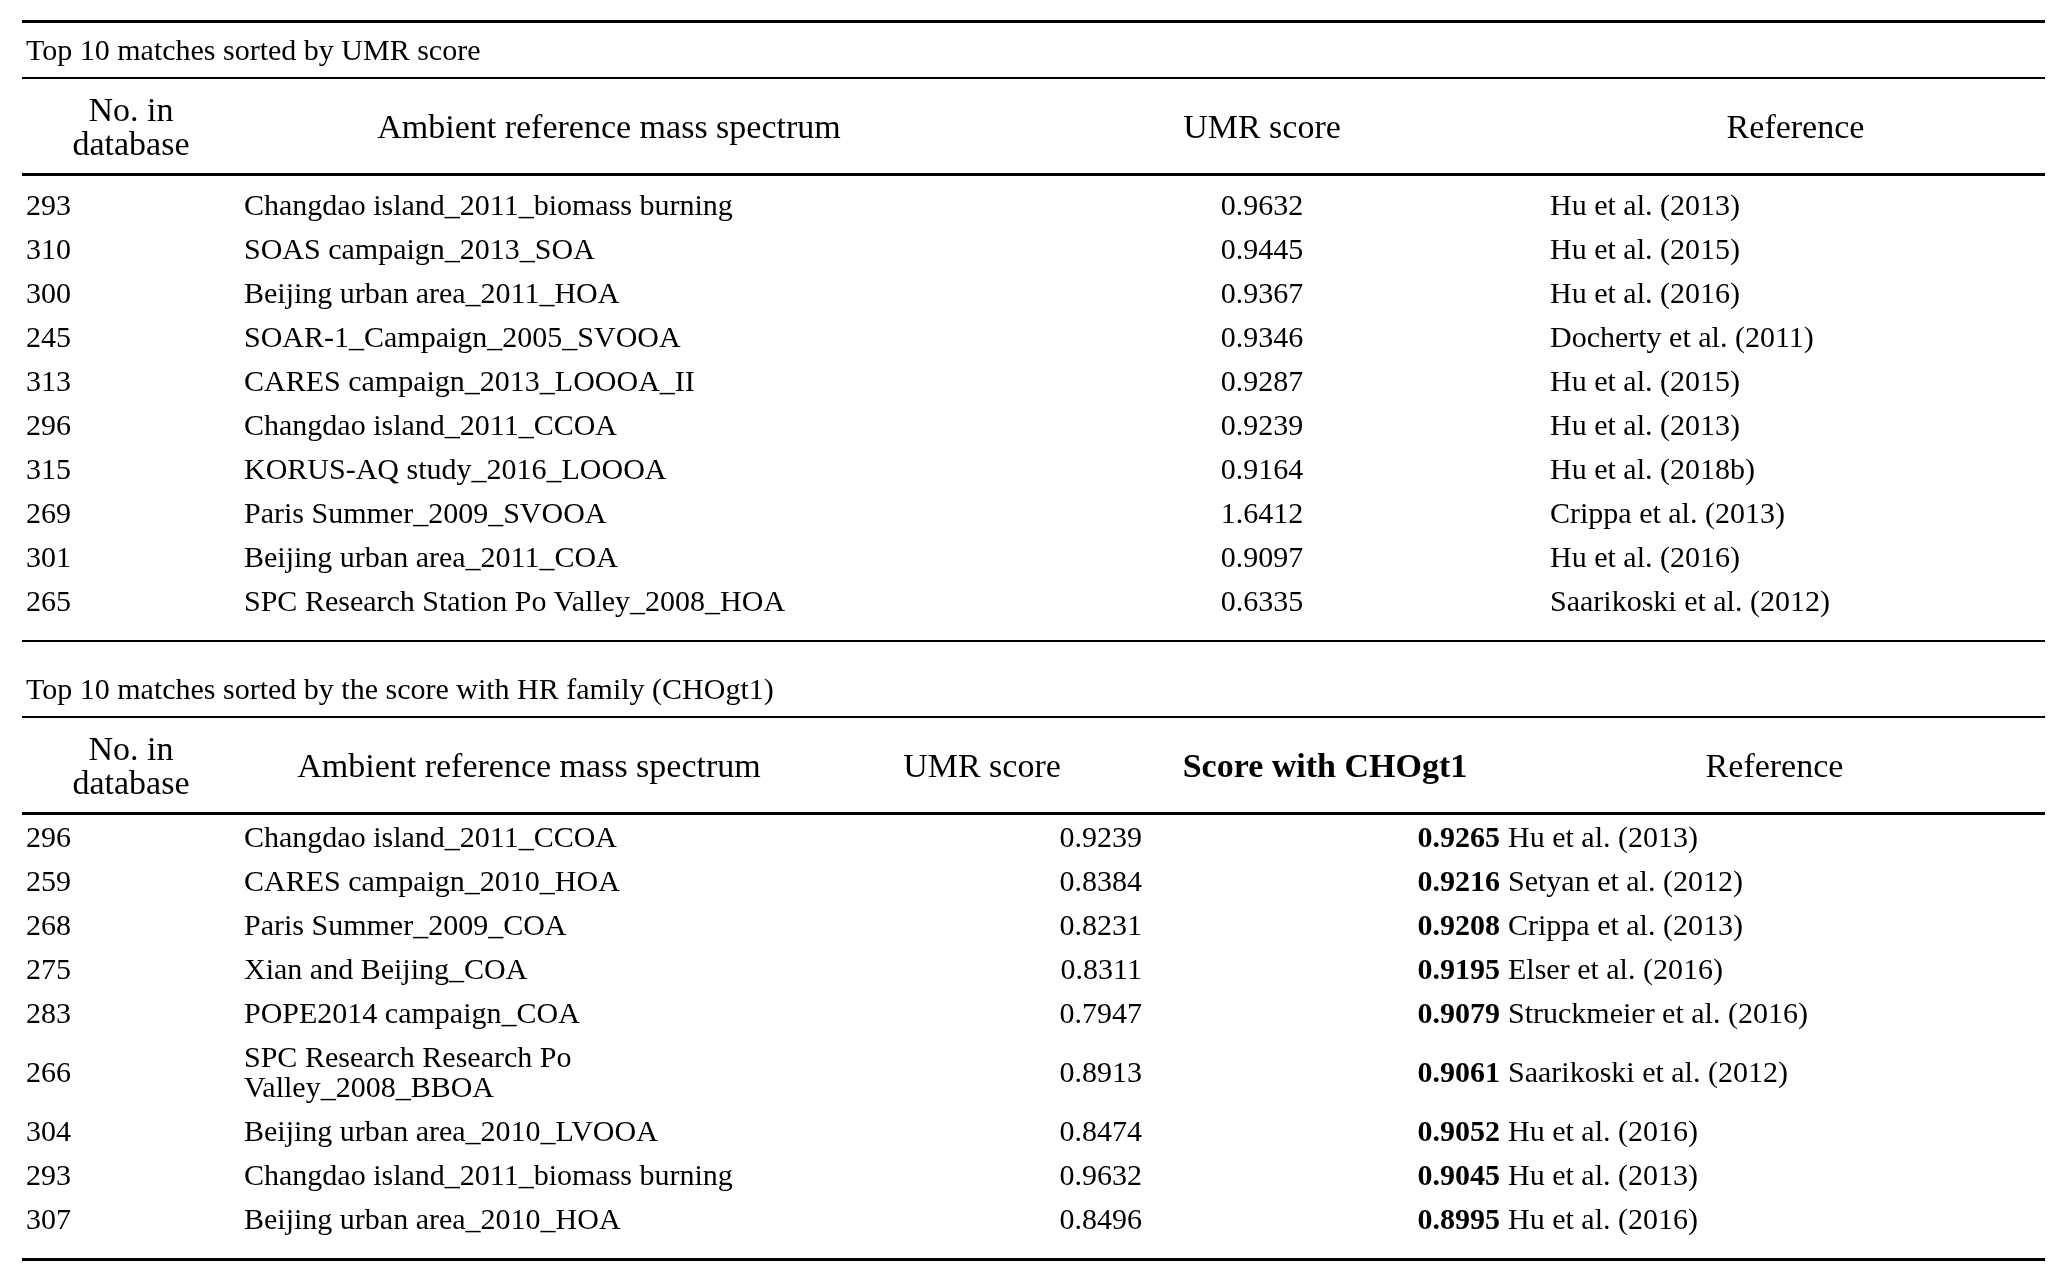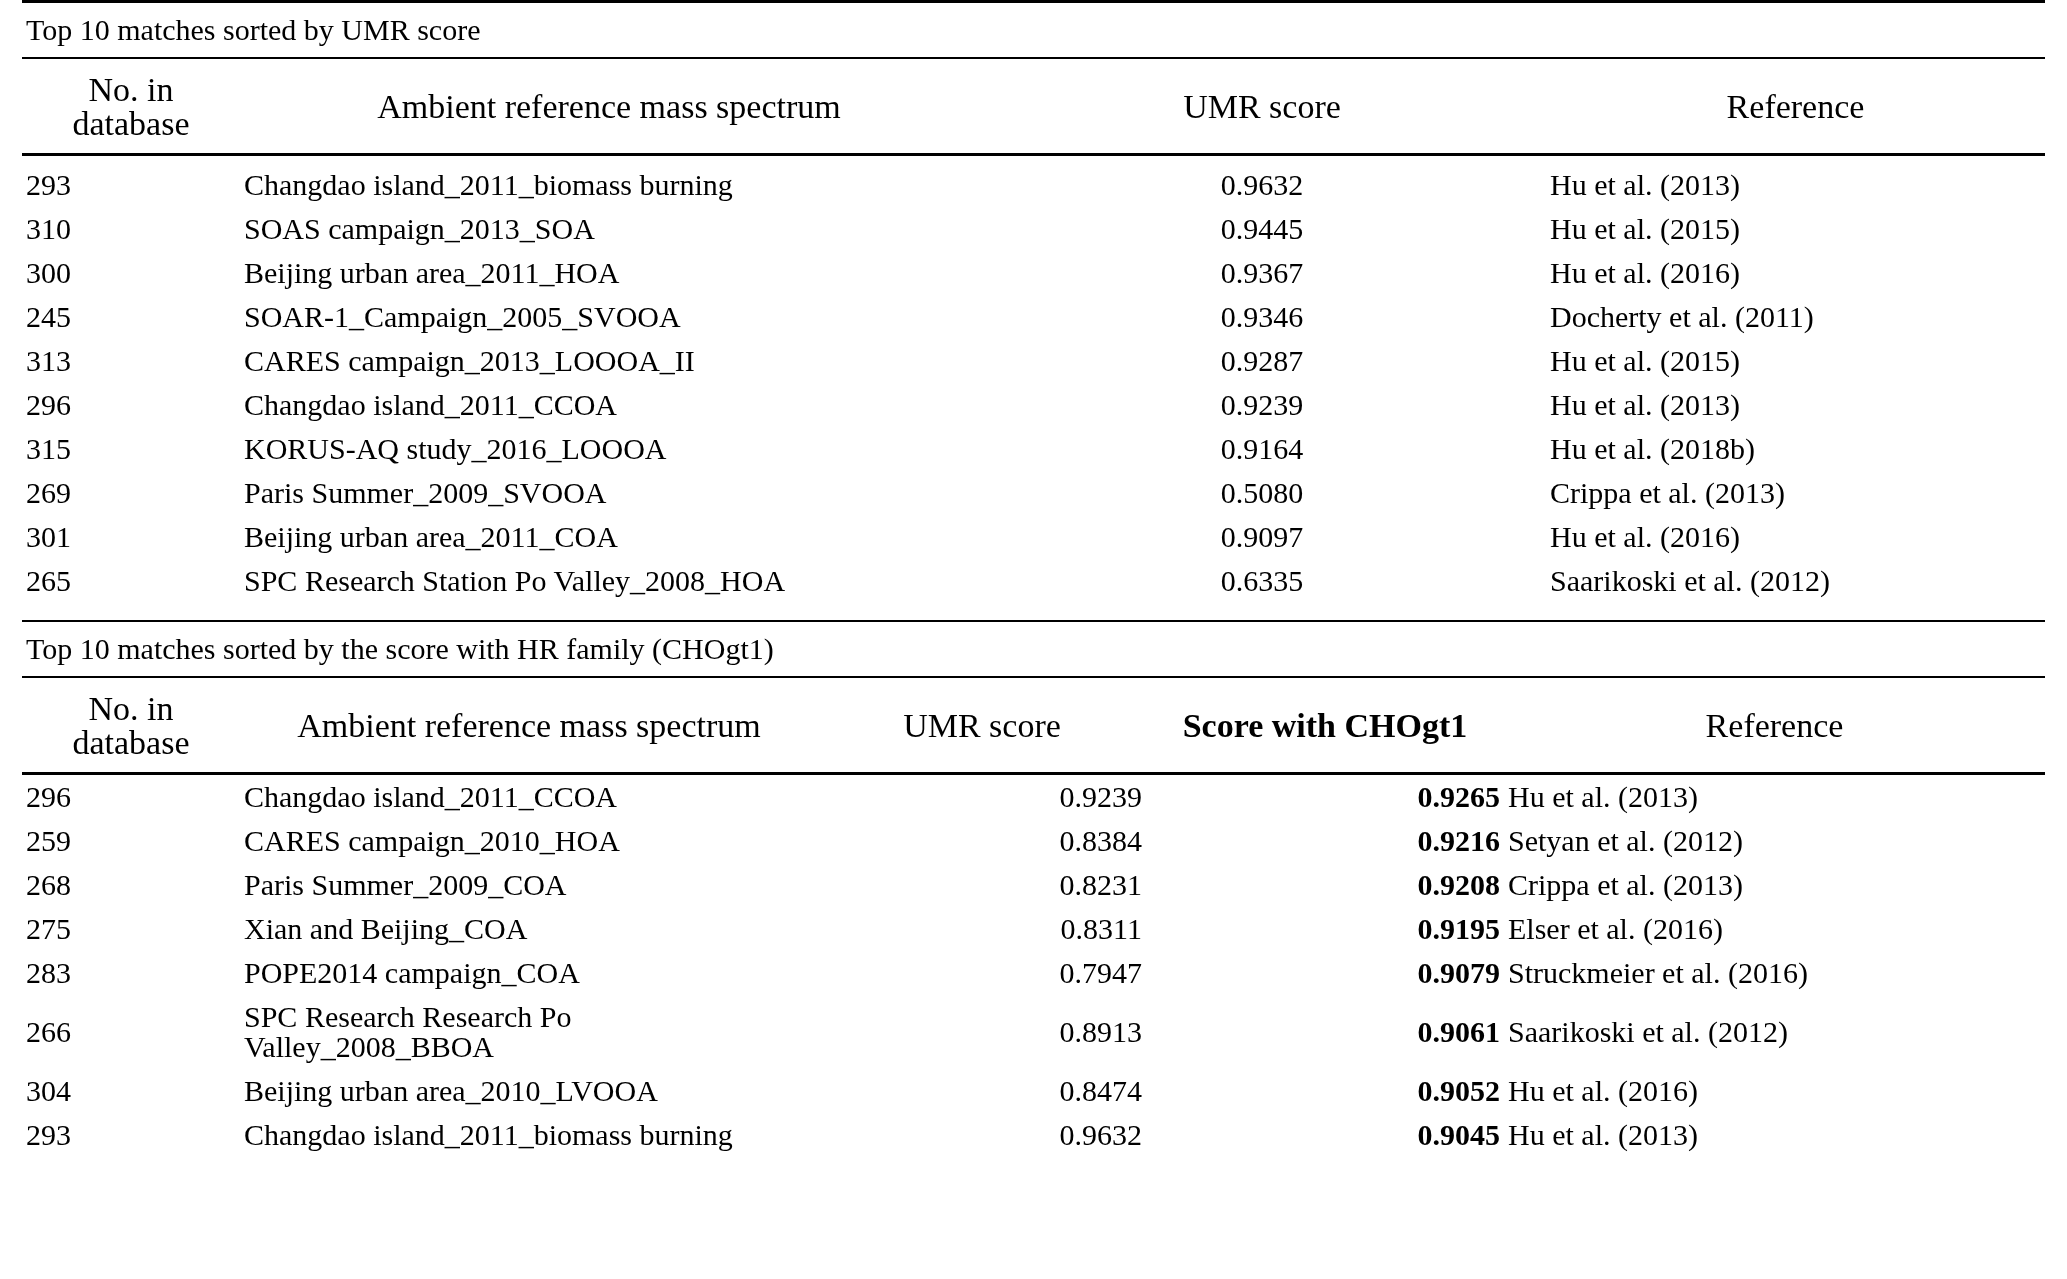--- a/index.html
+++ b/index.html
@@ -16,20 +16,21 @@
     height: 1279px;
     box-sizing: border-box;
     padding: 0 22px;
     position: relative;
   }
   table {
     width: 100%;
     border-collapse: collapse;
     font-size: 30px;
     line-height: 1.0;
+    margin-top: 20px;
   }
   .rule-top td, .rule-top th { border-top: 3px solid #000; }
   .rule-bot td, .rule-bot th { border-bottom: 3px solid #000; }
   .rule-thin-bot td, .rule-thin-bot th { border-bottom: 2px solid #000; }
 
   .caption-row td {
     padding: 12px 4px 12px 4px;
     font-size: 30px;
     text-align: left;
   }
@@ -117,21 +118,21 @@
       </tr>
       <tr class="data-row">
         <td class="colA-no">315</td>
         <td class="colA-spec">KORUS-AQ study_2016_LOOOA</td>
         <td class="colA-umr">0.9164</td>
         <td class="colA-ref">Hu et al. (2018b)</td>
       </tr>
       <tr class="data-row">
         <td class="colA-no">269</td>
         <td class="colA-spec">Paris Summer_2009_SVOOA</td>
-        <td class="colA-umr">0.5080</td>
+        <td class="colA-umr">1.6412</td>
         <td class="colA-ref">Crippa et al. (2013)</td>
       </tr>
       <tr class="data-row">
         <td class="colA-no">301</td>
         <td class="colA-spec">Beijing urban area_2011_COA</td>
         <td class="colA-umr">0.9097</td>
         <td class="colA-ref">Hu et al. (2016)</td>
       </tr>
       <tr class="data-row last rule-thin-bot">
         <td class="colA-no">265</td>
@@ -204,16 +205,23 @@
         <td class="colB-chog">0.9052</td>
         <td class="colB-ref">Hu et al. (2016)</td>
       </tr>
       <tr class="data-row">
         <td class="colB-no">293</td>
         <td class="colB-spec">Changdao island_2011_biomass burning</td>
         <td class="colB-umr">0.9632</td>
         <td class="colB-chog">0.9045</td>
         <td class="colB-ref">Hu et al. (2013)</td>
       </tr>
+      <tr class="data-row last rule-bot">
+        <td class="colB-no">307</td>
+        <td class="colB-spec">Beijing urban area_2010_HOA</td>
+        <td class="colB-umr">0.8496</td>
+        <td class="colB-chog">0.8995</td>
+        <td class="colB-ref">Hu et al. (2016)</td>
+      </tr>
     </tbody>
   </table>
 
 </div>
 
 </body></html>

